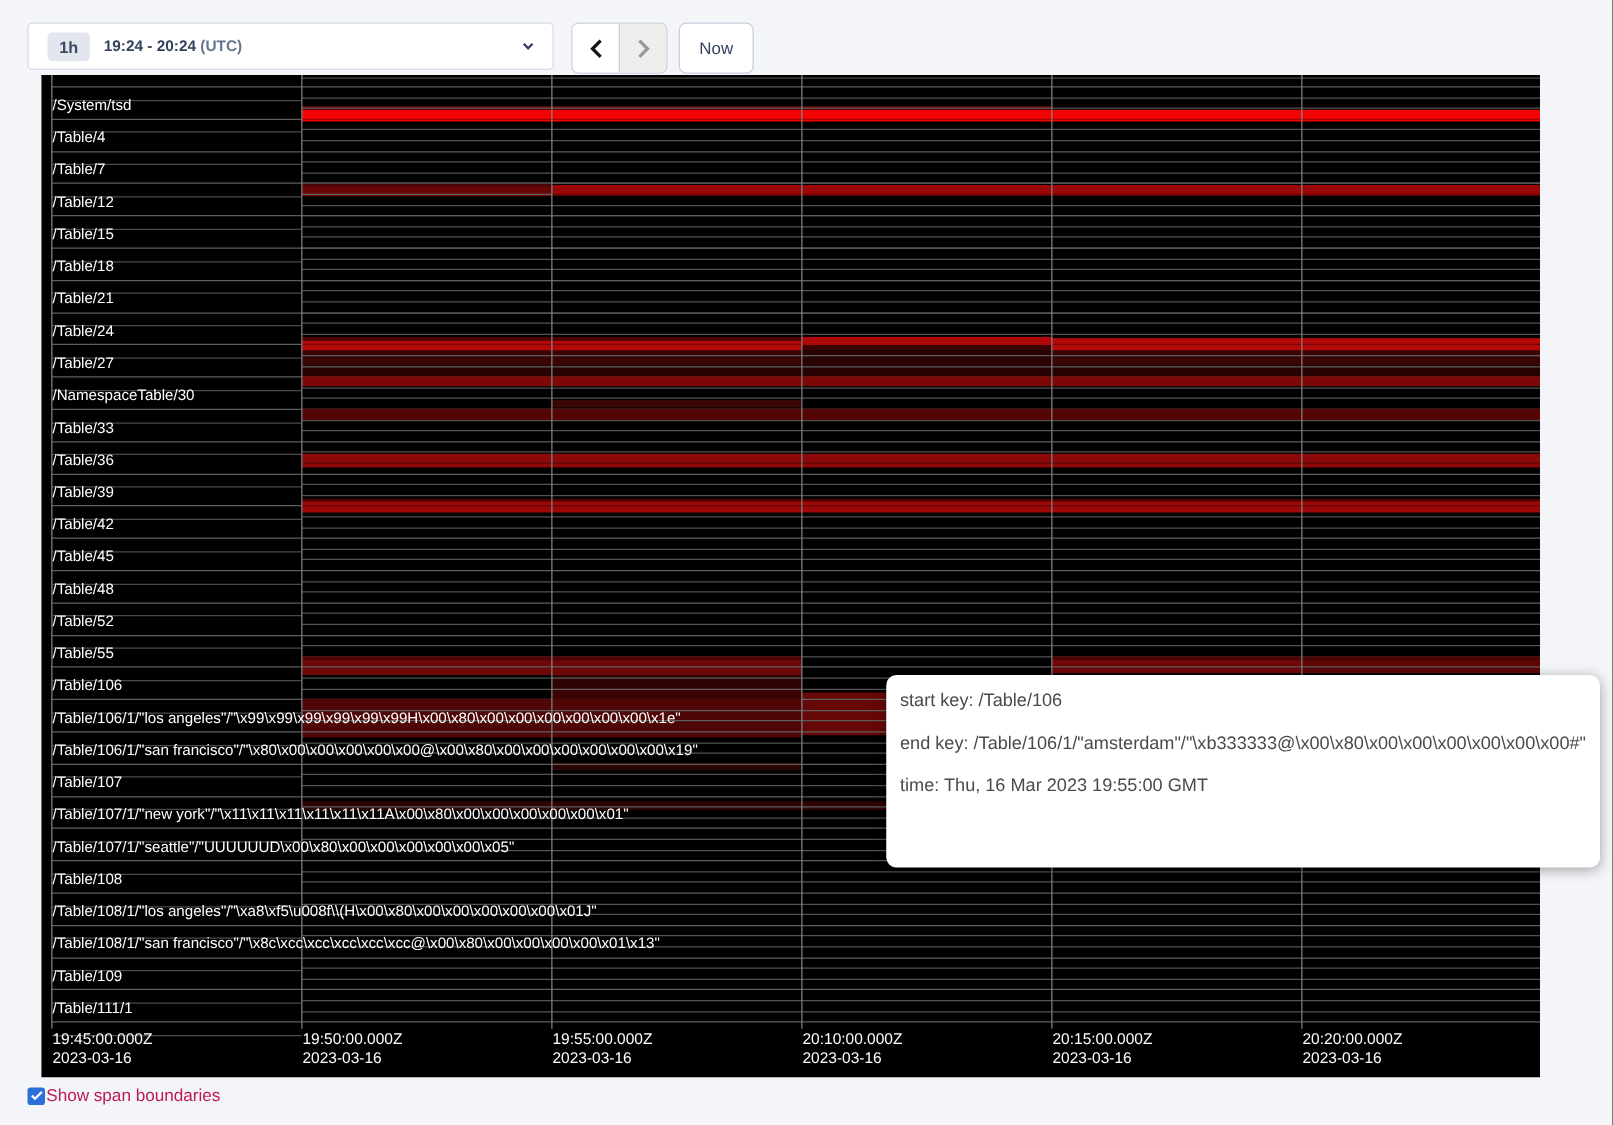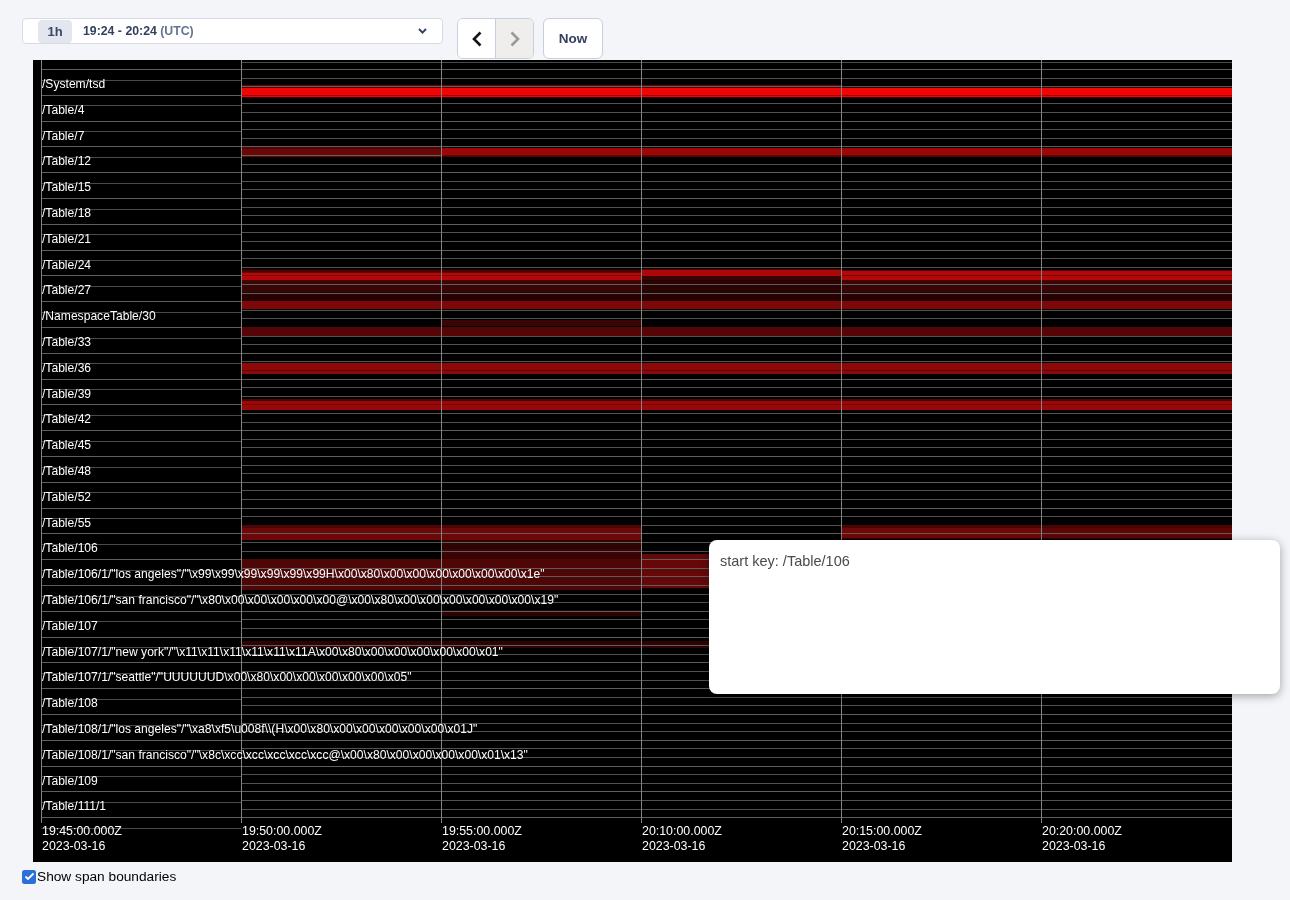--- a/index.html
+++ b/index.html
@@ -1,28 +1,28 @@
 <!DOCTYPE html>
 <html><head><meta charset="utf-8"><style>
 *{margin:0;padding:0;box-sizing:border-box}
 body{width:1290px;height:900px;background:#f4f5f9;-webkit-font-smoothing:antialiased;font-family:"Liberation Sans",sans-serif;position:relative;overflow:hidden}
-.selbox{position:absolute;left:22px;top:18px;width:421px;height:26px;background:#fff;border:1px solid #d8dbe7;border-radius:4px;display:flex;align-items:center}
+.selbox{position:absolute;left:22px;top:18px;width:421px;height:38px;background:#fff;border:1px solid #d8dbe7;border-radius:4px;display:flex;align-items:center}
 .badge{margin-left:15px;width:34px;height:23px;background:#e4e6ef;border-radius:4px;font-weight:bold;font-size:13px;color:#3c4964;display:flex;align-items:center;justify-content:center}
 .trange{margin-left:11px;font-size:12.3px;font-weight:bold;color:#33415e}
 .trange span{font-weight:bold;color:#64748f}
 .chev{margin-left:auto;margin-right:15px}
 .btngrp{position:absolute;left:457px;top:18px;width:77px;height:41px;border:1px solid #c9cede;border-radius:6px;background:#fff;display:flex;overflow:hidden}
 .btngrp .b1{width:38px;border-right:1px solid #c9cede;display:flex;align-items:center;justify-content:center;background:#fff}
 .btngrp .b2{flex:1;display:flex;align-items:center;justify-content:center;background:#efeeec}
-.nowbtn{position:absolute;left:543px;top:18px;width:60px;height:41px;background:#fff;border:1px solid #c9cede;border-radius:6px;font-size:13.5px;font-weight:bold;color:#33415e;display:flex;align-items:center;justify-content:center}
+.nowbtn{position:absolute;left:543px;top:18px;width:60px;height:41px;background:#fff;border:1px solid #c9cede;border-radius:6px;font-size:13.5px;font-weight:normal;color:#33415e;display:flex;align-items:center;justify-content:center}
 .chart{position:absolute;left:33px;top:60px}
 .tip{position:absolute;left:709px;top:540px;width:571px;height:154px;background:#fff;border-radius:8px;box-shadow:0 2px 10px rgba(0,0,0,.35);font-size:14.5px;color:#4a4a4a;padding:4px 0 15px 11px;line-height:34px;white-space:nowrap;overflow:hidden}
 .cbrow{position:absolute;left:22px;top:869px;display:flex;align-items:center}
 .cb{width:14px;height:14px;background:#2b70d9;border-radius:2.5px;display:flex;align-items:center;justify-content:center}
-.cbl{margin-left:1px;font-size:13.7px;color:#000000}
+.cbl{margin-left:1px;font-size:13.7px;color:#be185d}
 </style></head><body>
 <div class="selbox">
     <div class="badge">1h</div>
     <div class="trange">19:24 - 20:24 <span>(UTC)</span></div>
 <svg class="chev" width="9" height="6" viewBox="0 0 9 6">
       <path d="M1 1l3.5 3.6L8 1" stroke="#32415f" stroke-width="1.9" fill="none"></path>
     </svg>
   </div>
 <div class="btngrp">
     <div class="b1">
@@ -284,20 +284,22 @@
         <text x="609" y="786">2023-03-16</text>
         <text x="809" y="771">20:15:00.000Z</text>
         <text x="809" y="786">2023-03-16</text>
         <text x="1009" y="771">20:20:00.000Z</text>
         <text x="1009" y="786">2023-03-16</text>
       </g>
     </svg>
   </div>
 <div class="tip">
     <div>start key: /Table/106</div>
+    <div>end key: /Table/106/1/"amsterdam"/"\xb333333@\x00\x80\x00\x00\x00\x00\x00\x00#"</div>
+    <div>time: Thu, 16 Mar 2023 19:55:00 GMT</div>
   </div>
 <div class="cbrow">
     <div class="cb">
       <svg width="11" height="9" viewBox="0 0 11 9">
         <path d="M1.5 4.5L4 7l5.5-5.5" stroke="#fff" stroke-width="1.8" fill="none"></path>
       </svg>
     </div>
     <div class="cbl">Show span boundaries</div>
   </div>
 </body></html>

